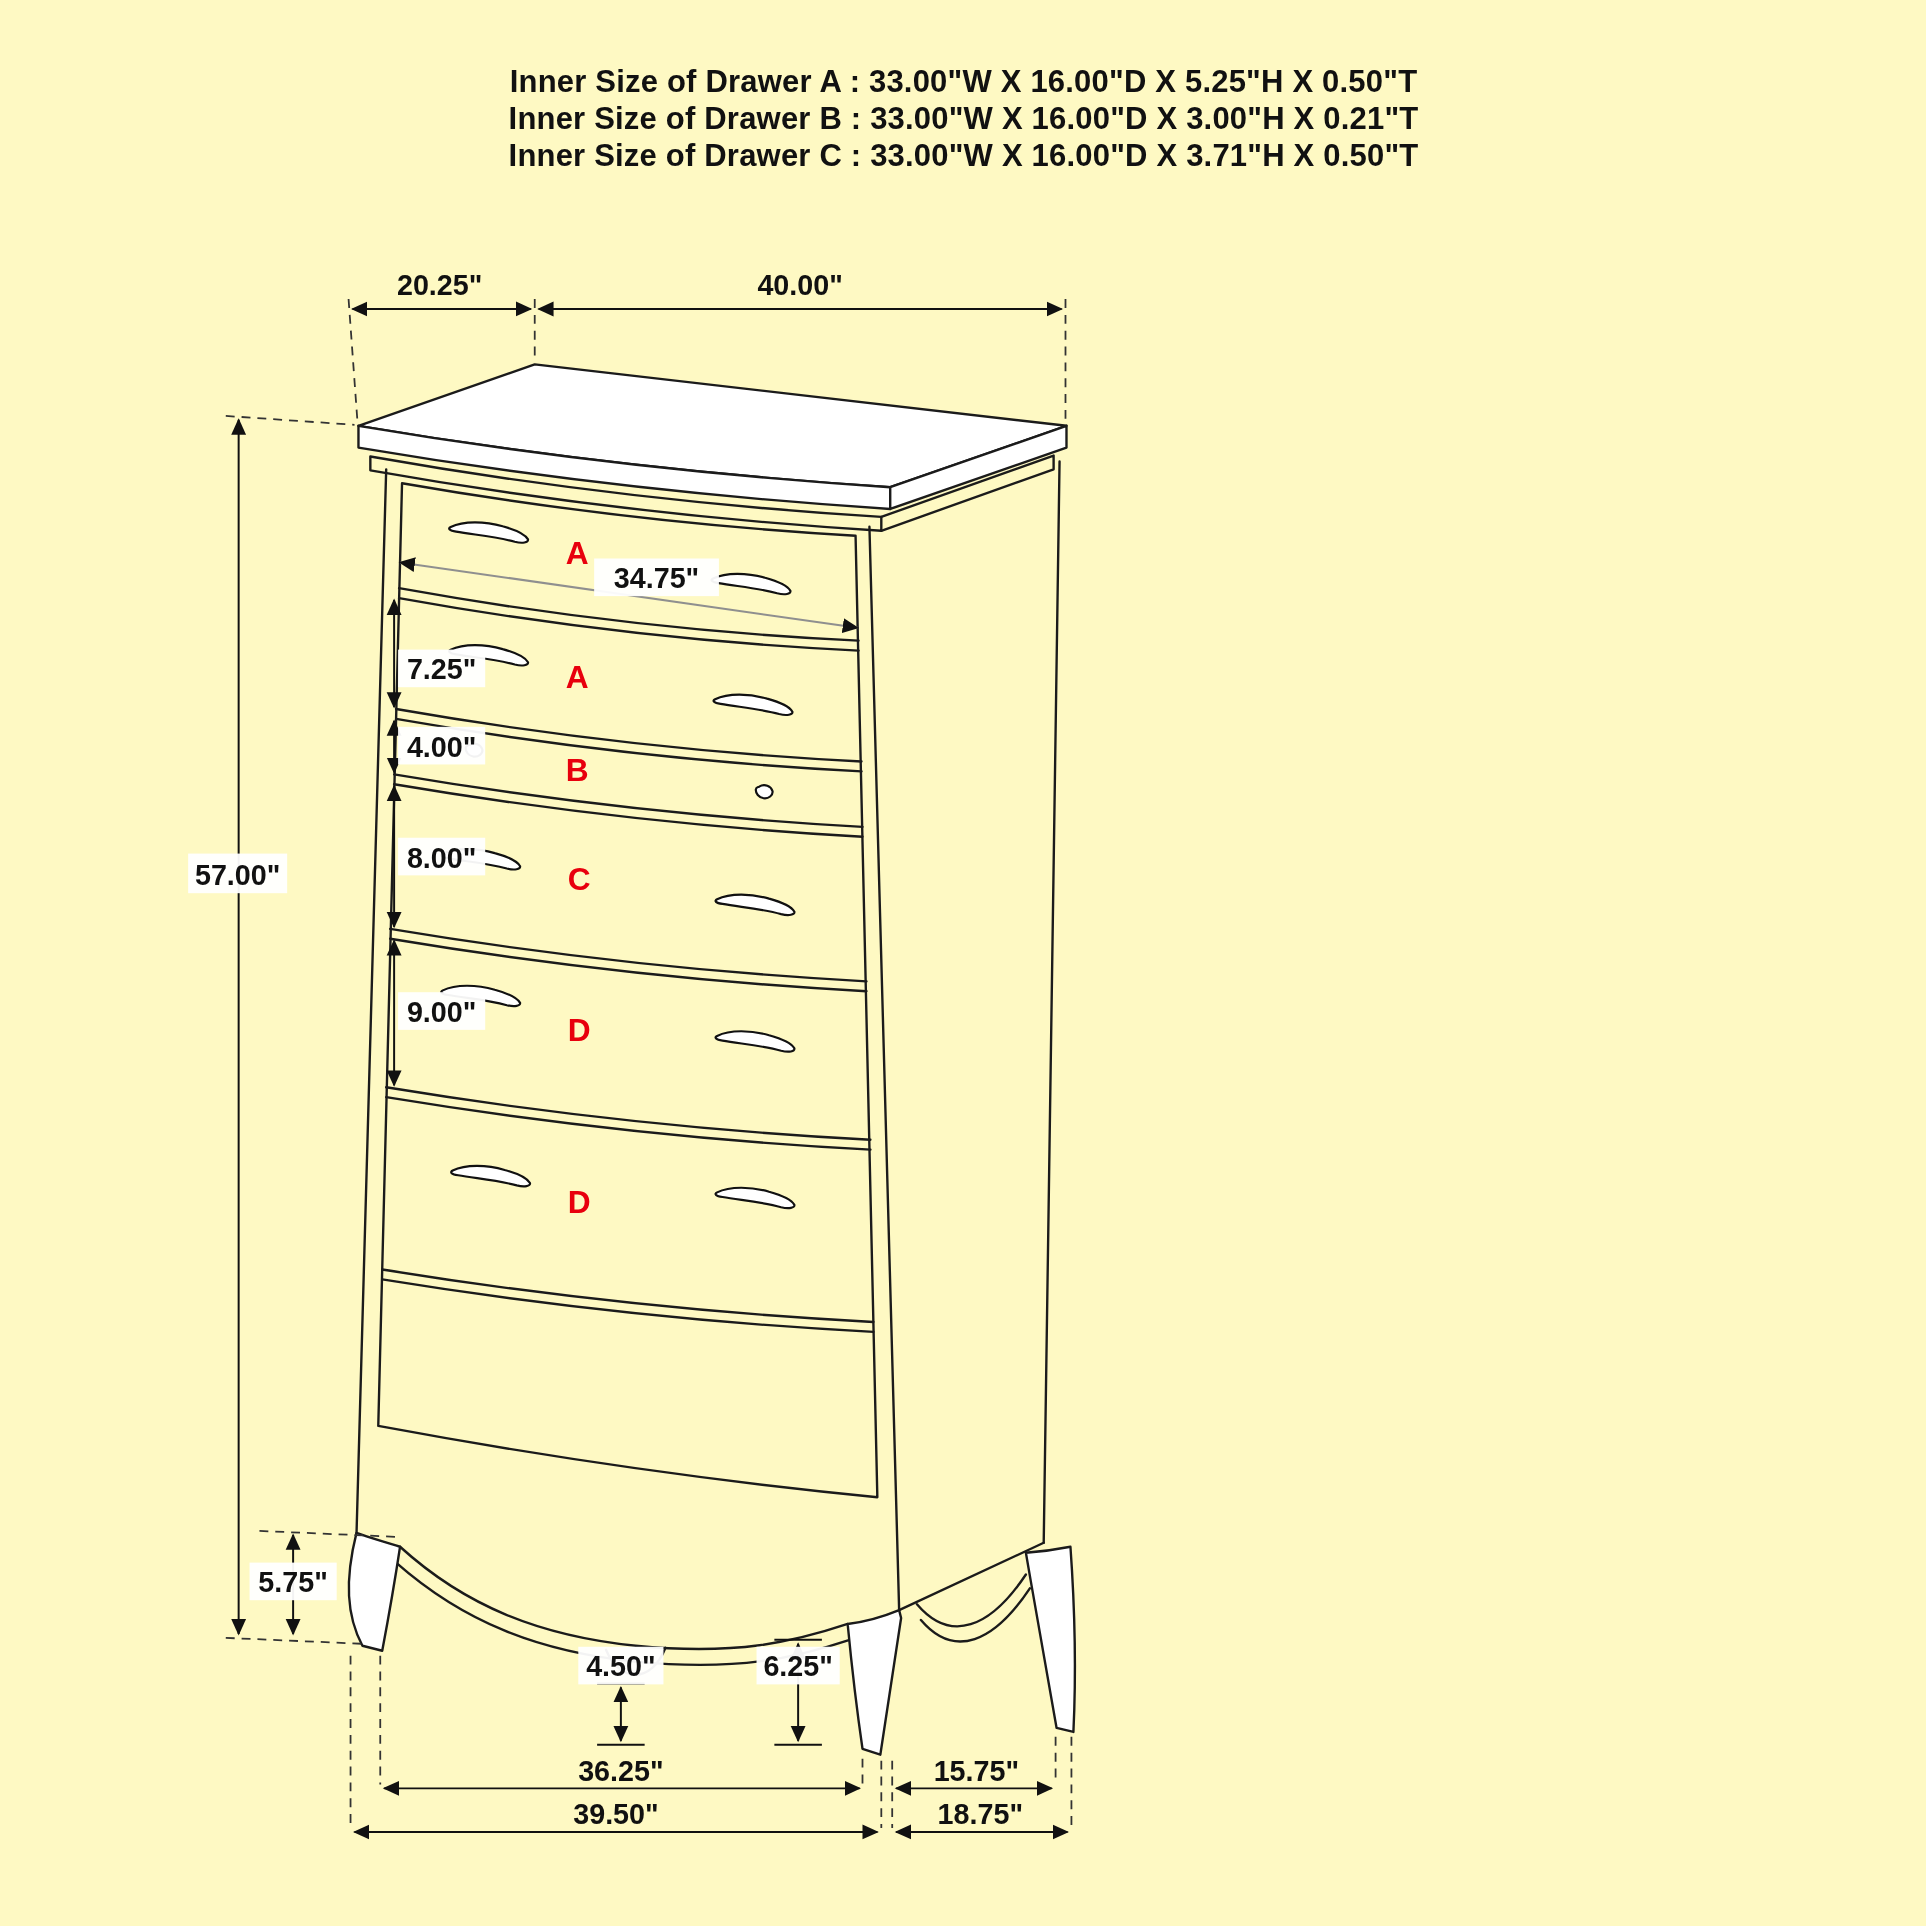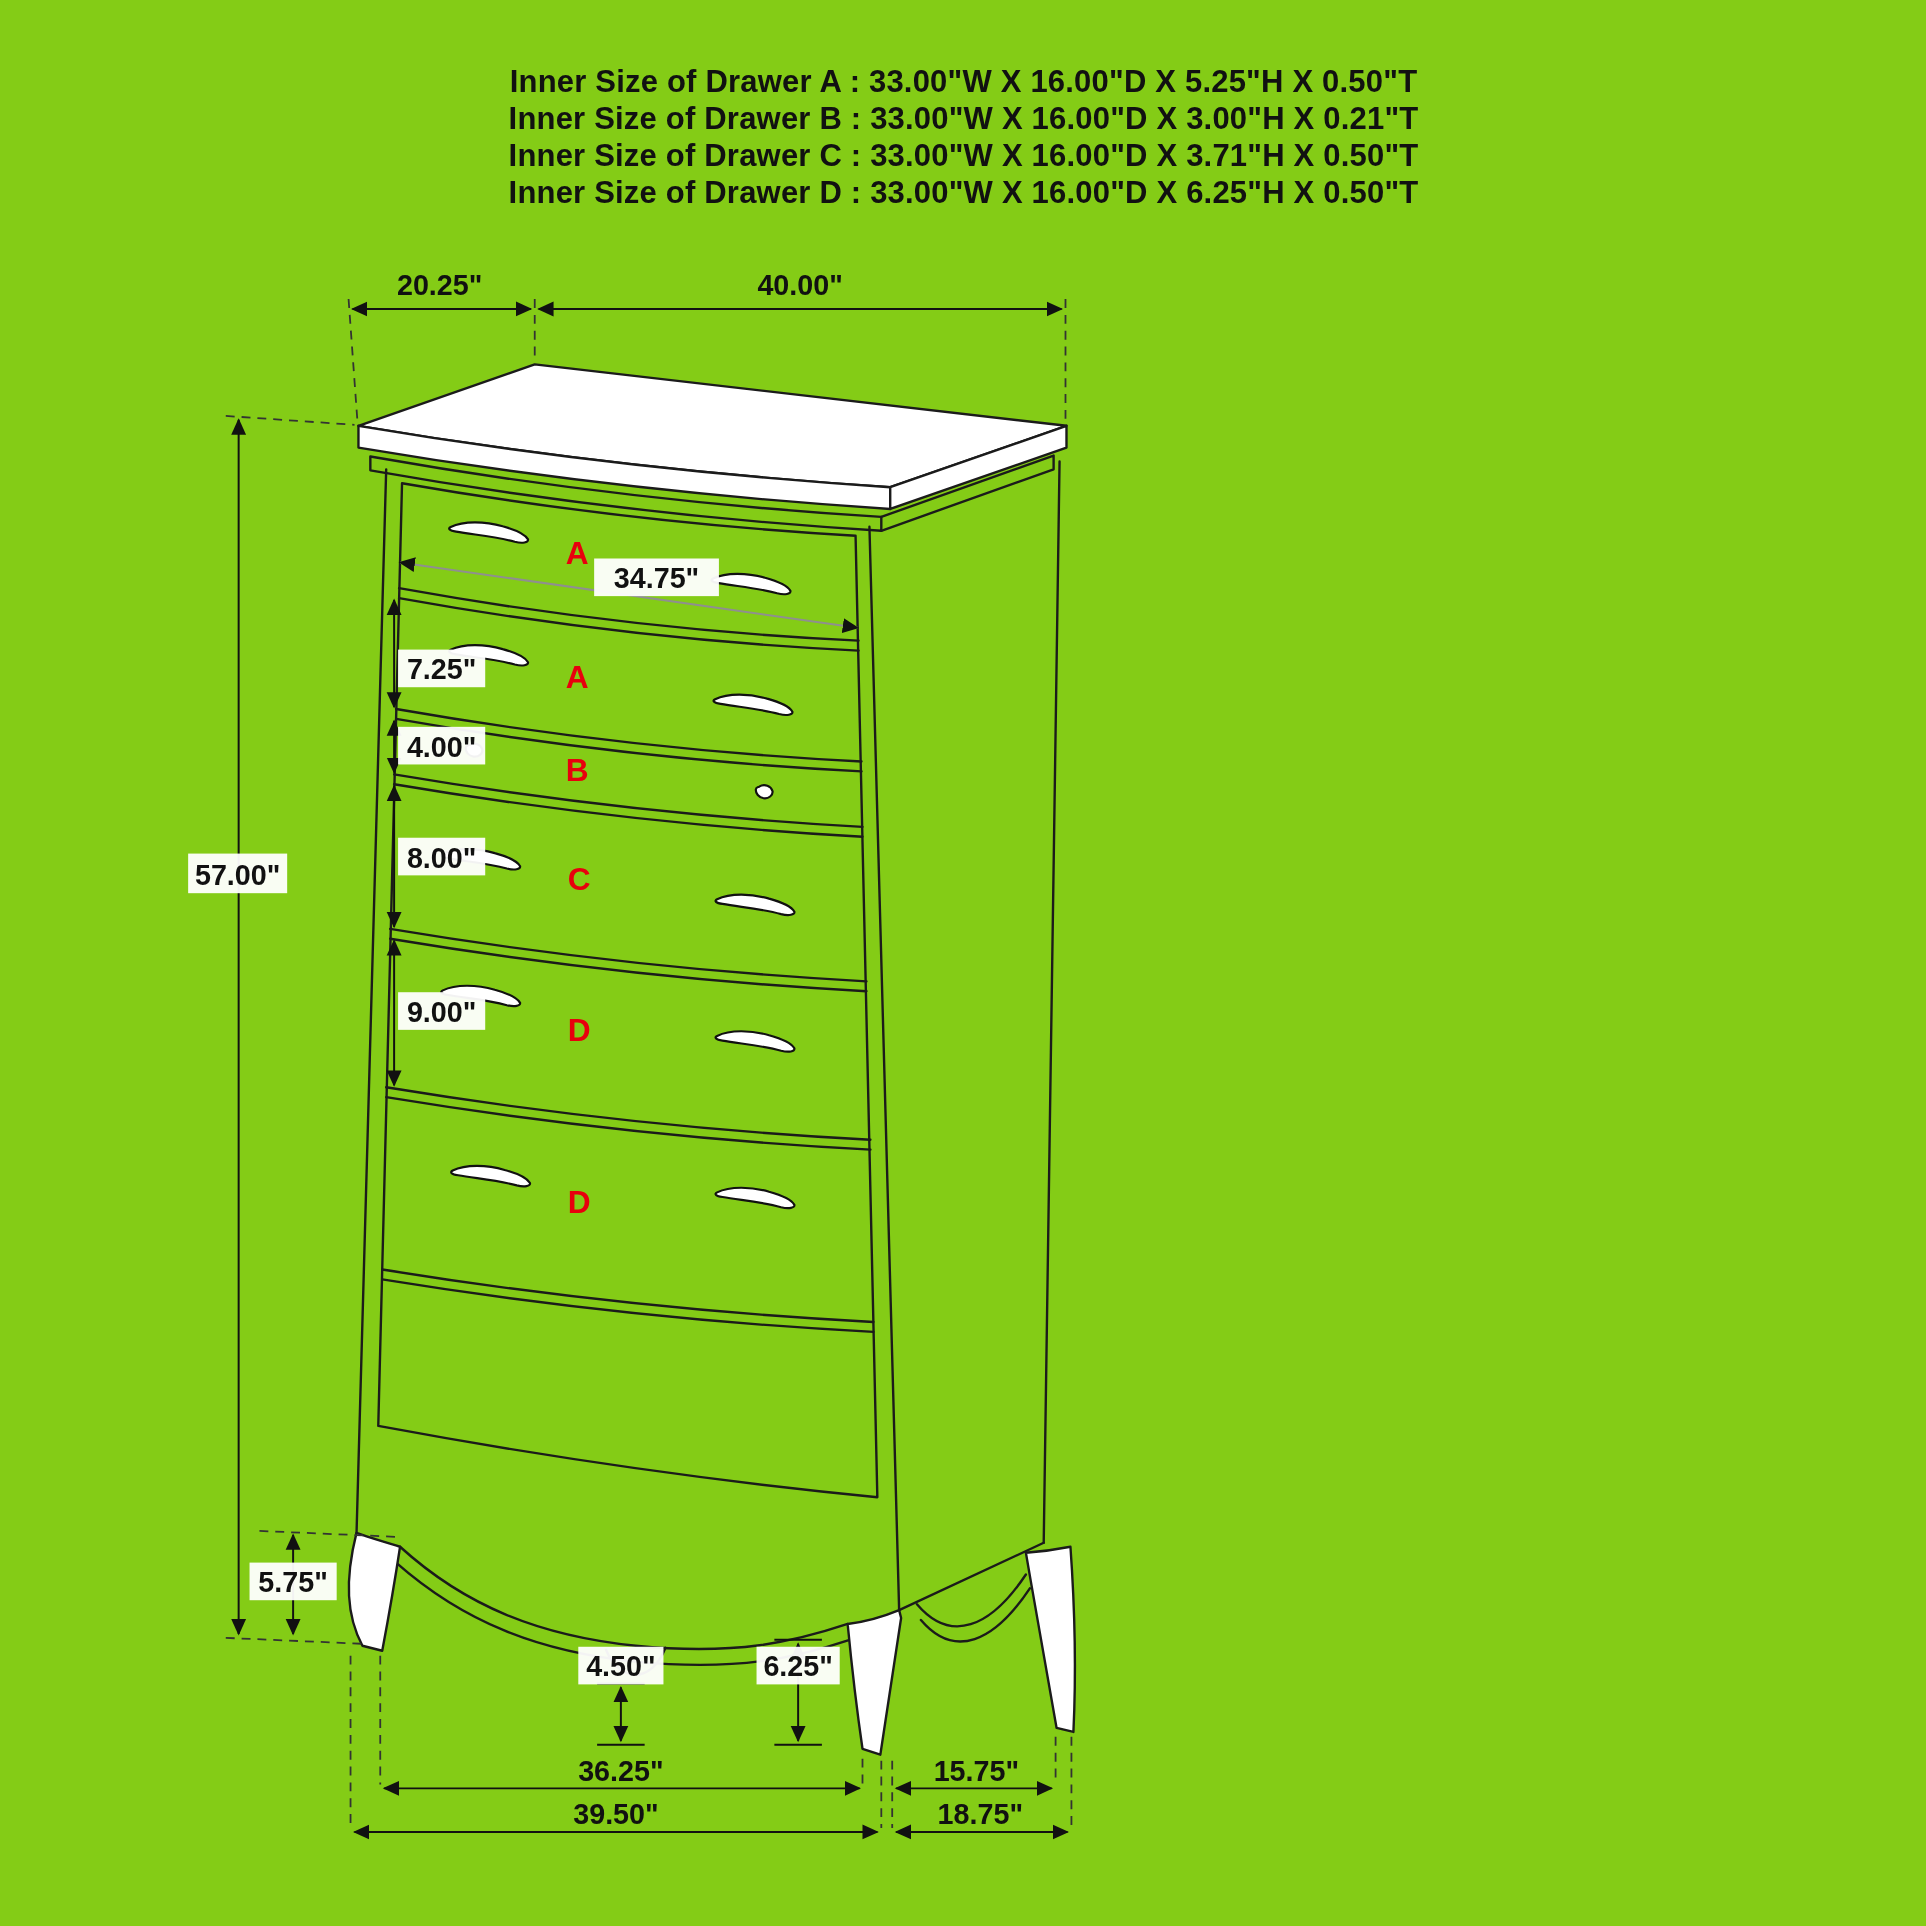--- a/index.html
+++ b/index.html
@@ -7,21 +7,21 @@
     padding: 0;
     background: #ffffff;
     width: 1927px;
     height: 1927px;
     font-family: "Liberation Sans", sans-serif;
   }
   #stage {
     position: relative;
     width: 1927px;
     height: 1927px;
-    background: #84cc16;
+    background: #fef9c3;
     overflow: hidden;
   }
   #title-block {
     position: absolute;
     top: 63px;
     left: 0;
     width: 100%;
     text-align: center;
     font-weight: bold;
     font-size: 31px;
@@ -53,21 +53,20 @@
 </style>
 </head>
 <body>
 
 <div id="stage">
 
   <div id="title-block">
     <div>Inner Size of Drawer A : 33.00"W X 16.00"D X 5.25"H X 0.50"T</div>
     <div>Inner Size of Drawer B : 33.00"W X 16.00"D X 3.00"H X 0.21"T</div>
     <div>Inner Size of Drawer C : 33.00"W X 16.00"D X 3.71"H X 0.50"T</div>
-    <div>Inner Size of Drawer D : 33.00"W X 16.00"D X 6.25"H X 0.50"T</div>
   </div>
 
   <svg viewBox="0 0 1946 1946" width="1927" height="1927">
     <defs>
       <marker id="arr" viewBox="0 0 12 12" refX="10" refY="6" markerWidth="9" markerHeight="9" orient="auto-start-reverse">
         <path d="M0,1 L11,6 L0,11 Z" fill="#111"></path>
       </marker>
       <path id="hbar" d="M -40 1 C -28 -7 -6 -9 12 -6 C 26 -4 36 0 39 4 C 40 7 34 9 26 8 C 6 5 -16 6 -34 5 C -41 5 -43 3 -40 1 Z"></path>
       <path id="hknob" d="M -5 -5 C 0 -9 7 -7 9 -2 C 10 2 6 6 1 6 C -4 6 -8 2 -8 -2 C -8 -4 -7 -4 -5 -5 Z"></path>
     </defs>

